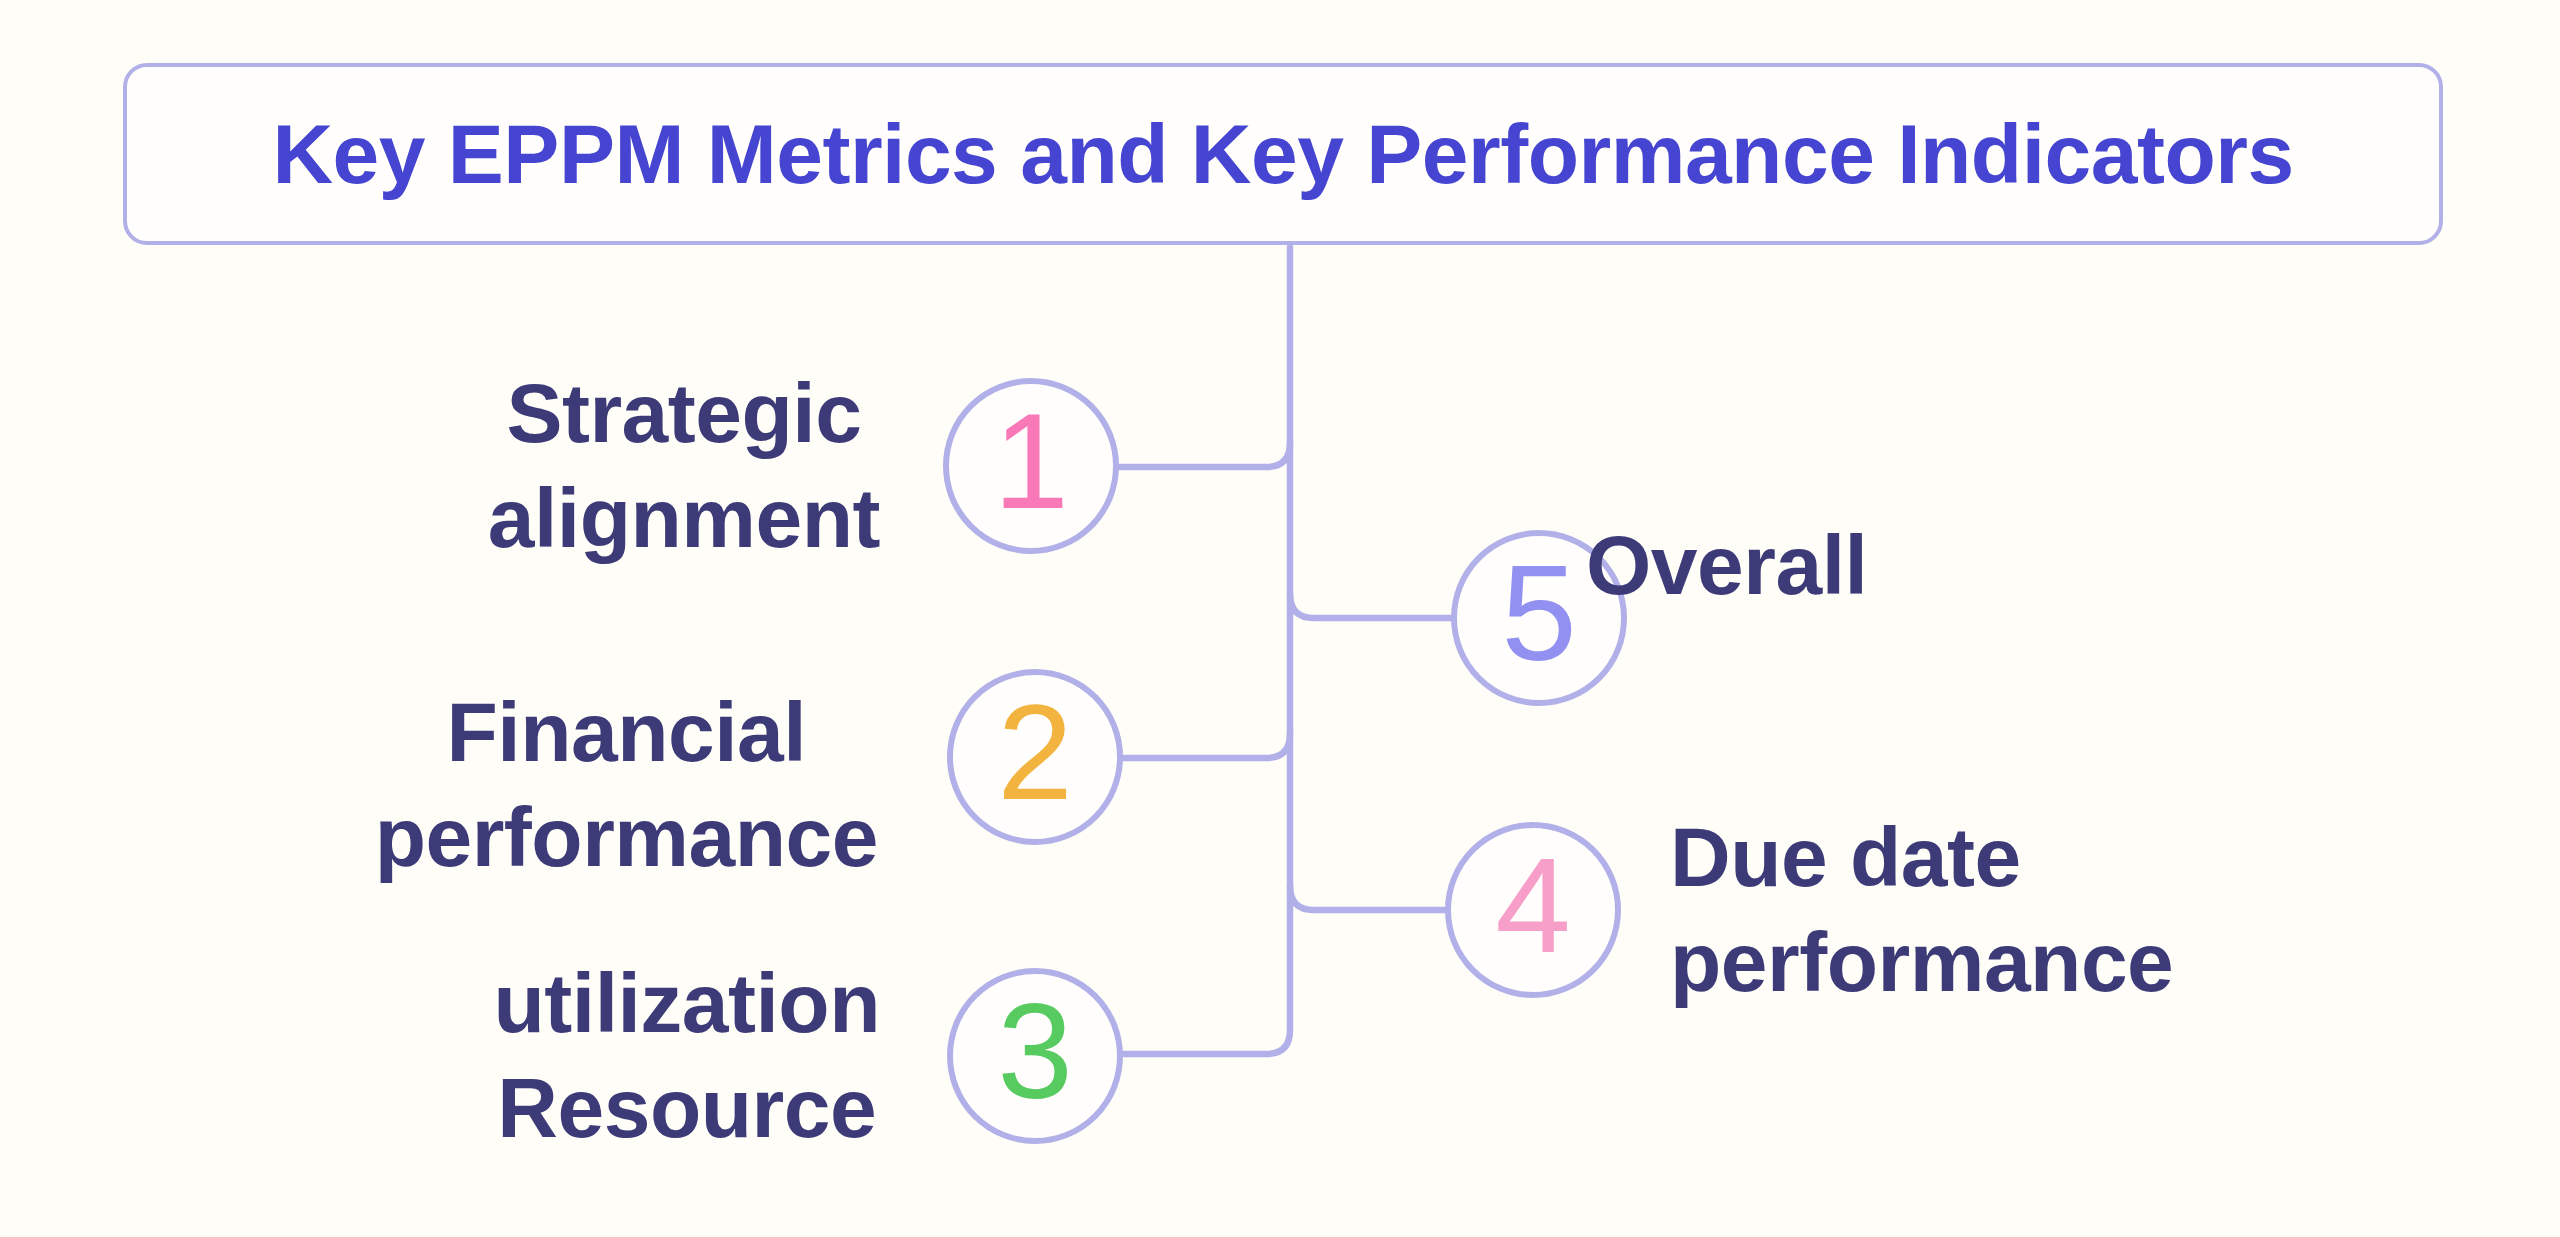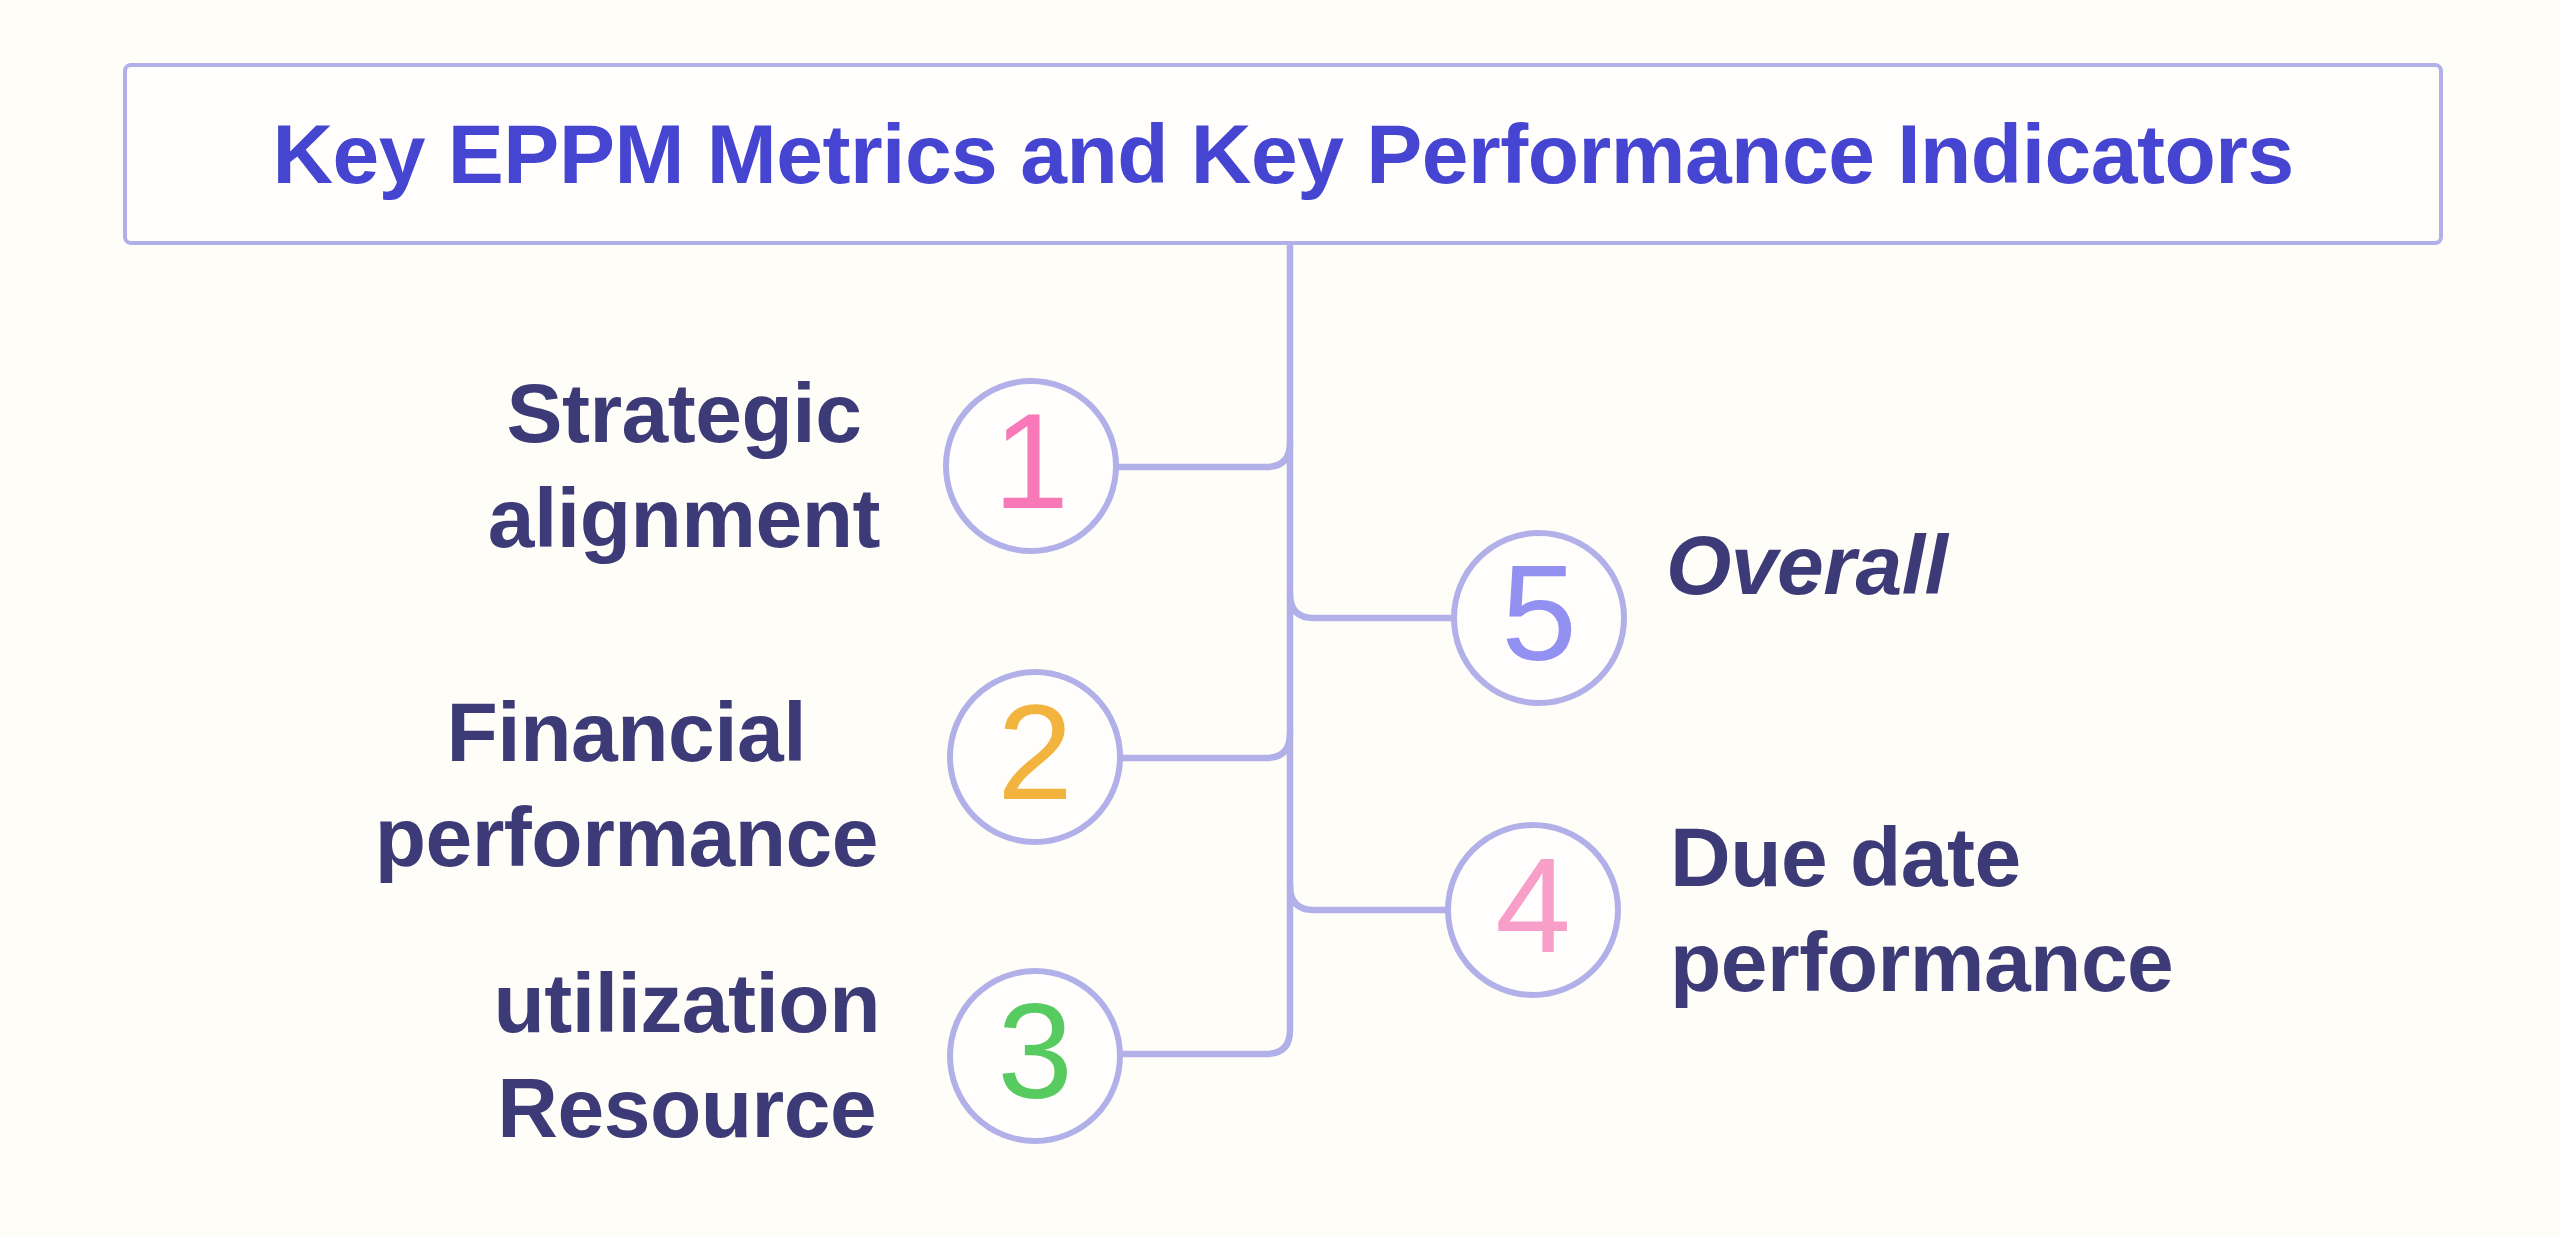--- a/index.html
+++ b/index.html
@@ -17,21 +17,21 @@
     background:var(--bg);
     overflow:hidden;
   }
   svg.connectors{position:absolute;left:0;top:0;width:2560px;height:1237px;}
   svg.connectors path{fill:none;stroke:var(--line);stroke-width:6.5;stroke-linecap:round;}
 
   .title-box{
     position:absolute;left:123px;top:63px;width:2320px;height:182px;
     box-sizing:border-box;
     border:4px solid var(--line);
-    border-radius:8px;
+    border-radius:24px;
     background:var(--nodebg);
     display:flex;align-items:center;justify-content:center;
   }
   .title-box h1{
     margin:0;
     font-size:84px;font-weight:bold;
     color:var(--title);
     letter-spacing:-0.5px;
     white-space:nowrap;
   }
@@ -55,21 +55,21 @@
   .label{
     position:absolute;
     font-size:84px;font-weight:bold;color:var(--label);
     line-height:105px;letter-spacing:-0.5px;white-space:nowrap;
   }
   .label.left{text-align:center;}
   .label.right{text-align:left;}
   .l1{right:1680px;top:361px;}
   .l2{right:1682px;top:652px;margin-top:28px;}
   .l3{right:1680px;top:951px;}
-  .l5{left:1666px;top:513px;font-style:italic;}
+  .l5{left:1586px;top:513px;}
   .l4{left:1670px;top:805px;}
 </style>
 </head>
 <body>
 
 <div class="canvas">
 
   <svg class="connectors" viewBox="0 0 2560 1237" aria-hidden="true">
     <path d="M 1290 247 L 1290 1030 Q 1290 1054 1266 1054 L 1112 1054"></path>
     <path d="M 1108 467 L 1266 467 Q 1290 467 1290 443"></path>

